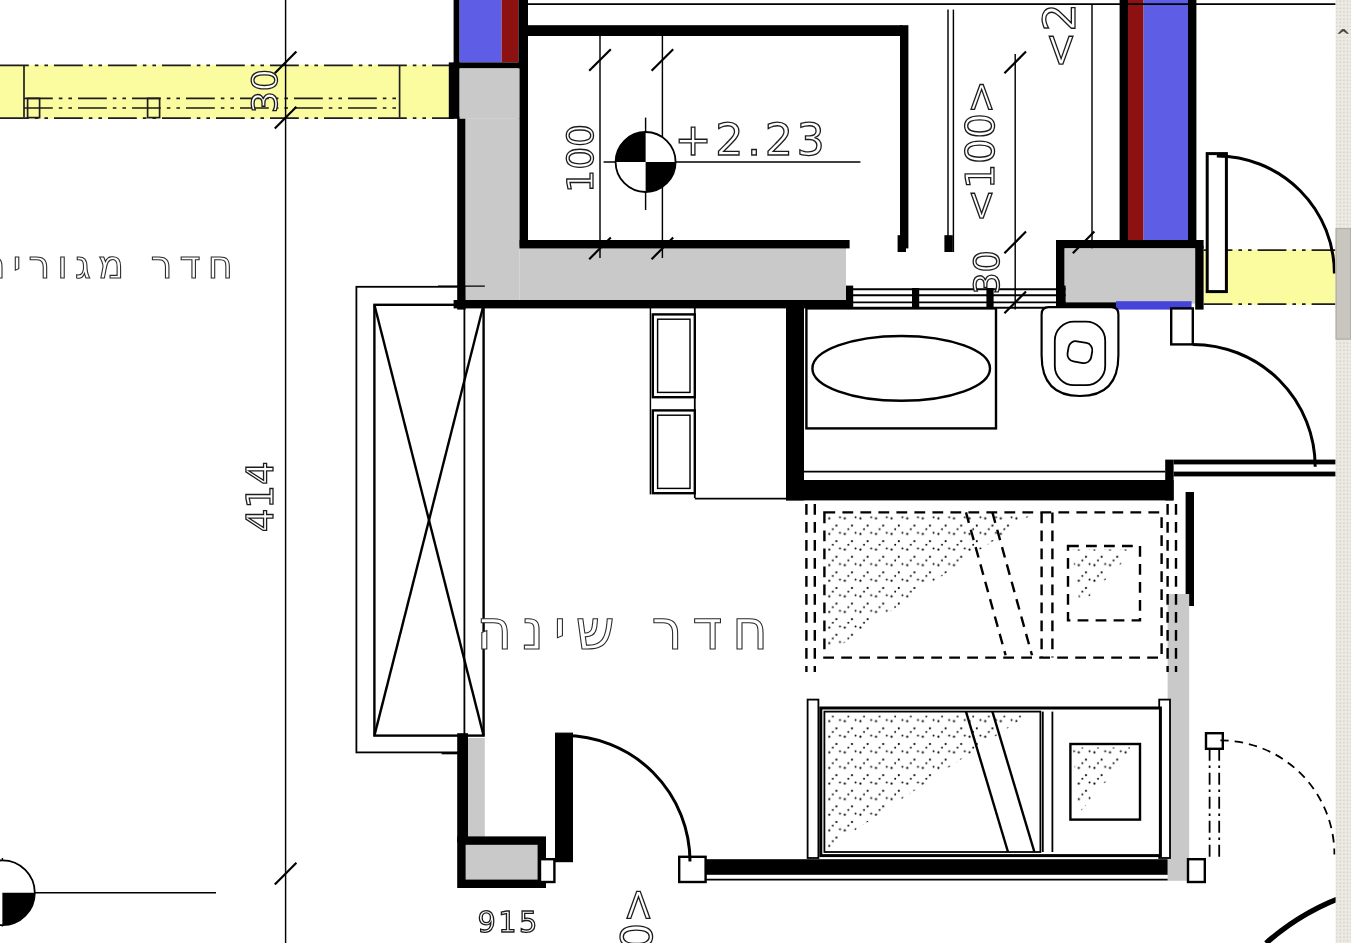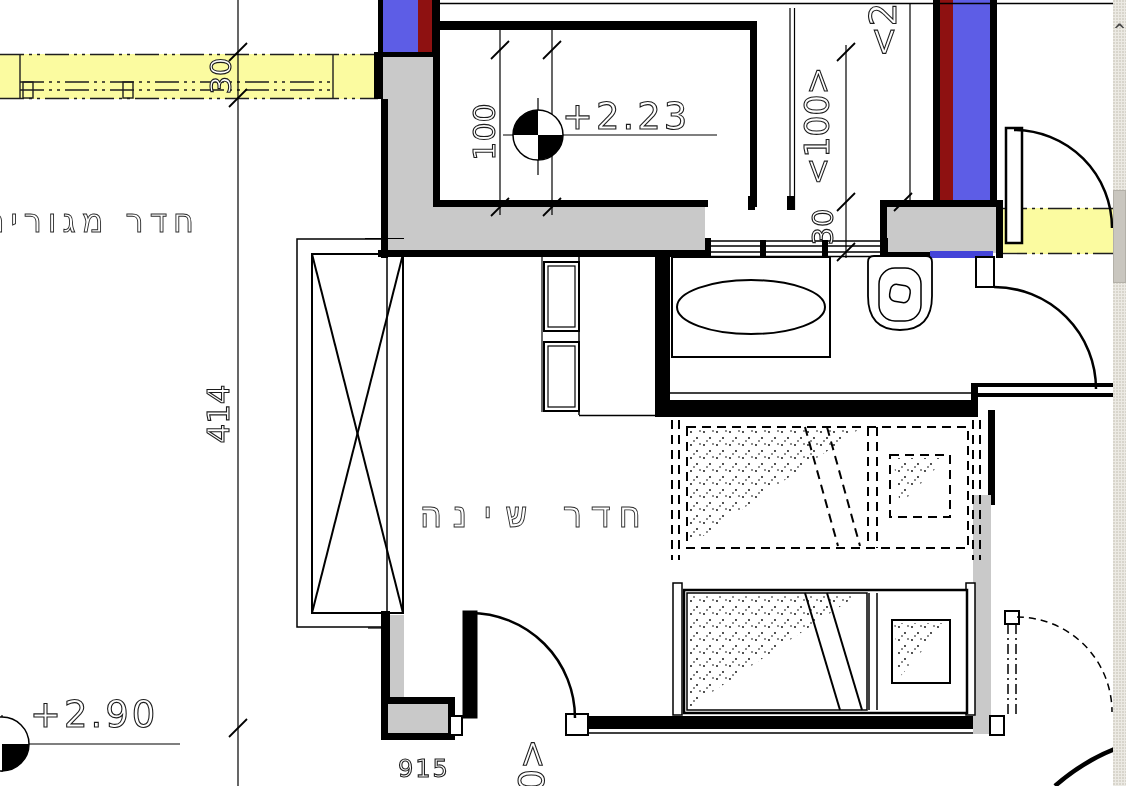--- a/index.html
+++ b/index.html
@@ -251,25 +251,24 @@
     <path d="M538,135 L563,135 A25,25 0 0 1 538,160 Z" fill="#000"></path>
   </g>
   <g>
     <circle cx="2" cy="744" r="27" fill="#fff" stroke="#000" stroke-width="1.5"></circle>
     <path d="M2,744 L29,744 A27,27 0 0 1 2,771 Z" fill="#000"></path>
   </g>
 </svg>
 
   <div class="cad-text heb" dir="rtl" style="left:2px;top:205px;width:198px;text-align:center;font-size:32px;letter-spacing:6px;">חדר מגורים</div>
 
-  <div class="cad-text heb" dir="rtl" style="left:428px;top:501px;width:220px;text-align:center;font-size:34px;letter-spacing:8px;font-family:Liberation Mono, monospace;">חדר שינה</div>
+  <div class="cad-text heb" dir="rtl" style="left:428px;top:501px;width:220px;text-align:center;font-size:46px;letter-spacing:8px;">חדר שינה</div>
 
   <div class="cad-text" style="left:562px;top:98px;font-size:37px;letter-spacing:3px;">+2.23</div>
 
-  <div class="cad-text" style="left:30px;top:696px;font-size:37px;letter-spacing:3px;">+2.90</div>
 
   <div class="cad-text" style="left:398px;top:757px;font-size:24px;letter-spacing:2px;">915</div>
 
   <div class="cad-text rot" style="left:221px;top:76px;font-size:29px;">30</div>
 
   <div class="cad-text rot" style="left:218px;top:414px;font-size:31px;">414</div>
 
   <div class="cad-text rot" style="left:485px;top:132px;font-size:30px;">100</div>
 
   <div class="cad-text rot" style="left:818px;top:126px;font-size:33px;">&lt;100&gt;</div>

